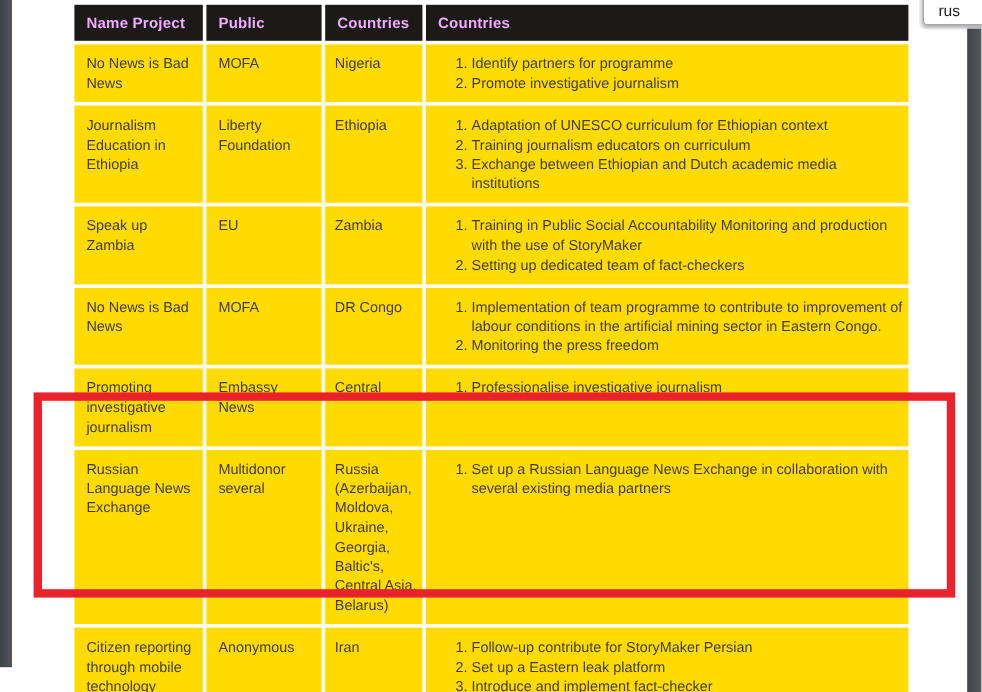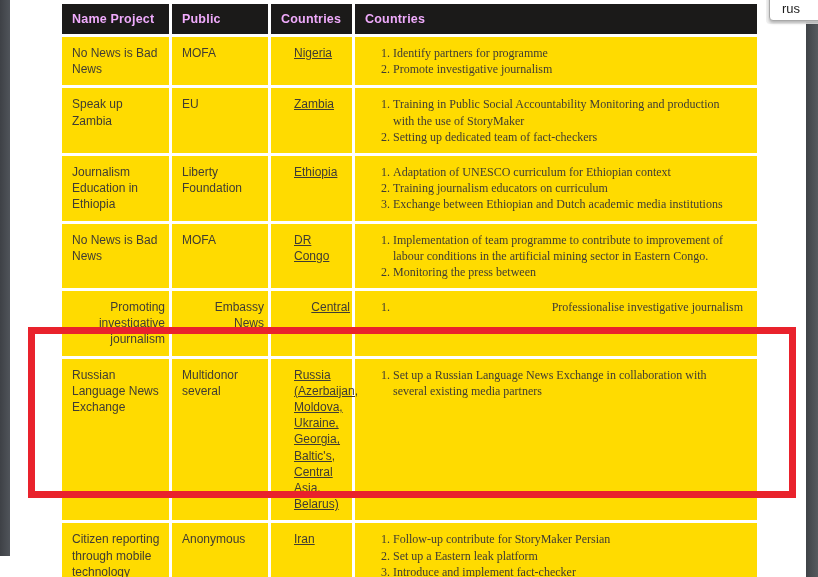--- a/index.html
+++ b/index.html
@@ -58,29 +58,29 @@
     padding:0 4px 0 10px;
     letter-spacing:.2px;
   }
   td{
     background:var(--yellow);
     vertical-align:top;
     font-size:12px;
     line-height:1.35;
     padding:8px 4px 8px 10px;
   }
-  td.c-countries{padding-left:23px;padding-right:2px;text-decoration:underline;}
-  td.c-activities{padding-left:12px;padding-right:14px;font-family:Liberation Serif, serif;}
+  td.c-countries{padding-left:8px;padding-right:2px;}
+  td.c-activities{padding-left:12px;padding-right:0;}
   td.c-activities ol{margin:0;padding-left:26px;}
   td.c-activities li{margin:0;}
   tbody#rows tr:nth-child(1) td{height:47px;}
   tbody#rows tr:nth-child(2) td{height:60px;}
   tbody#rows tr:nth-child(3) td{height:60px;}
   tbody#rows tr:nth-child(4) td{height:60px;}
-  tbody#rows tr:nth-child(5) td{height:60px;text-align:right;}
+  tbody#rows tr:nth-child(5) td{height:60px;}
   tbody#rows tr:nth-child(6) td{height:143px;}
   tbody#rows tr:nth-child(7) td{height:71px;}
   
   .highlight-rect{
     position:absolute;left:28px;top:327px;width:768px;height:171px;
     border:7px solid var(--red);
     z-index:5;
     pointer-events:none;
   }
 </style>
@@ -116,50 +116,50 @@
     <td class="c-donor">MOFA</td>
     <td class="c-countries">Nigeria</td>
     <td class="c-activities">
       <ol>
             <li>Identify partners for programme</li>
             <li>Promote investigative journalism</li>
           </ol>
     </td>
   </tr>
       <tr>
-    <td class="c-name">Speak up Zambia</td>
-    <td class="c-donor">EU</td>
-    <td class="c-countries">Zambia</td>
-    <td class="c-activities">
-      <ol>
-            <li>Training in Public Social Accountability Monitoring and production with the use of StoryMaker</li>
-            <li>Setting up dedicated team of fact-checkers</li>
-          </ol>
-    </td>
-  </tr>
-      <tr>
     <td class="c-name">Journalism Education in Ethiopia</td>
     <td class="c-donor">Liberty Foundation</td>
     <td class="c-countries">Ethiopia</td>
     <td class="c-activities">
       <ol>
             <li>Adaptation of UNESCO curriculum for Ethiopian context</li>
             <li>Training journalism educators on curriculum</li>
             <li>Exchange between Ethiopian and Dutch academic media institutions</li>
           </ol>
     </td>
   </tr>
       <tr>
+    <td class="c-name">Speak up Zambia</td>
+    <td class="c-donor">EU</td>
+    <td class="c-countries">Zambia</td>
+    <td class="c-activities">
+      <ol>
+            <li>Training in Public Social Accountability Monitoring and production with the use of StoryMaker</li>
+            <li>Setting up dedicated team of fact-checkers</li>
+          </ol>
+    </td>
+  </tr>
+      <tr>
     <td class="c-name">No News is Bad News</td>
     <td class="c-donor">MOFA</td>
     <td class="c-countries">DR Congo</td>
     <td class="c-activities">
       <ol>
             <li>Implementation of team programme to contribute to improvement of labour conditions in the artificial mining sector in Eastern Congo.</li>
-            <li>Monitoring the press between</li>
+            <li>Monitoring the press freedom</li>
           </ol>
     </td>
   </tr>
       <tr>
     <td class="c-name">Promoting investigative journalism</td>
     <td class="c-donor">Embassy News</td>
     <td class="c-countries">Central</td>
     <td class="c-activities">
       <ol>
             <li>Professionalise investigative journalism</li>

